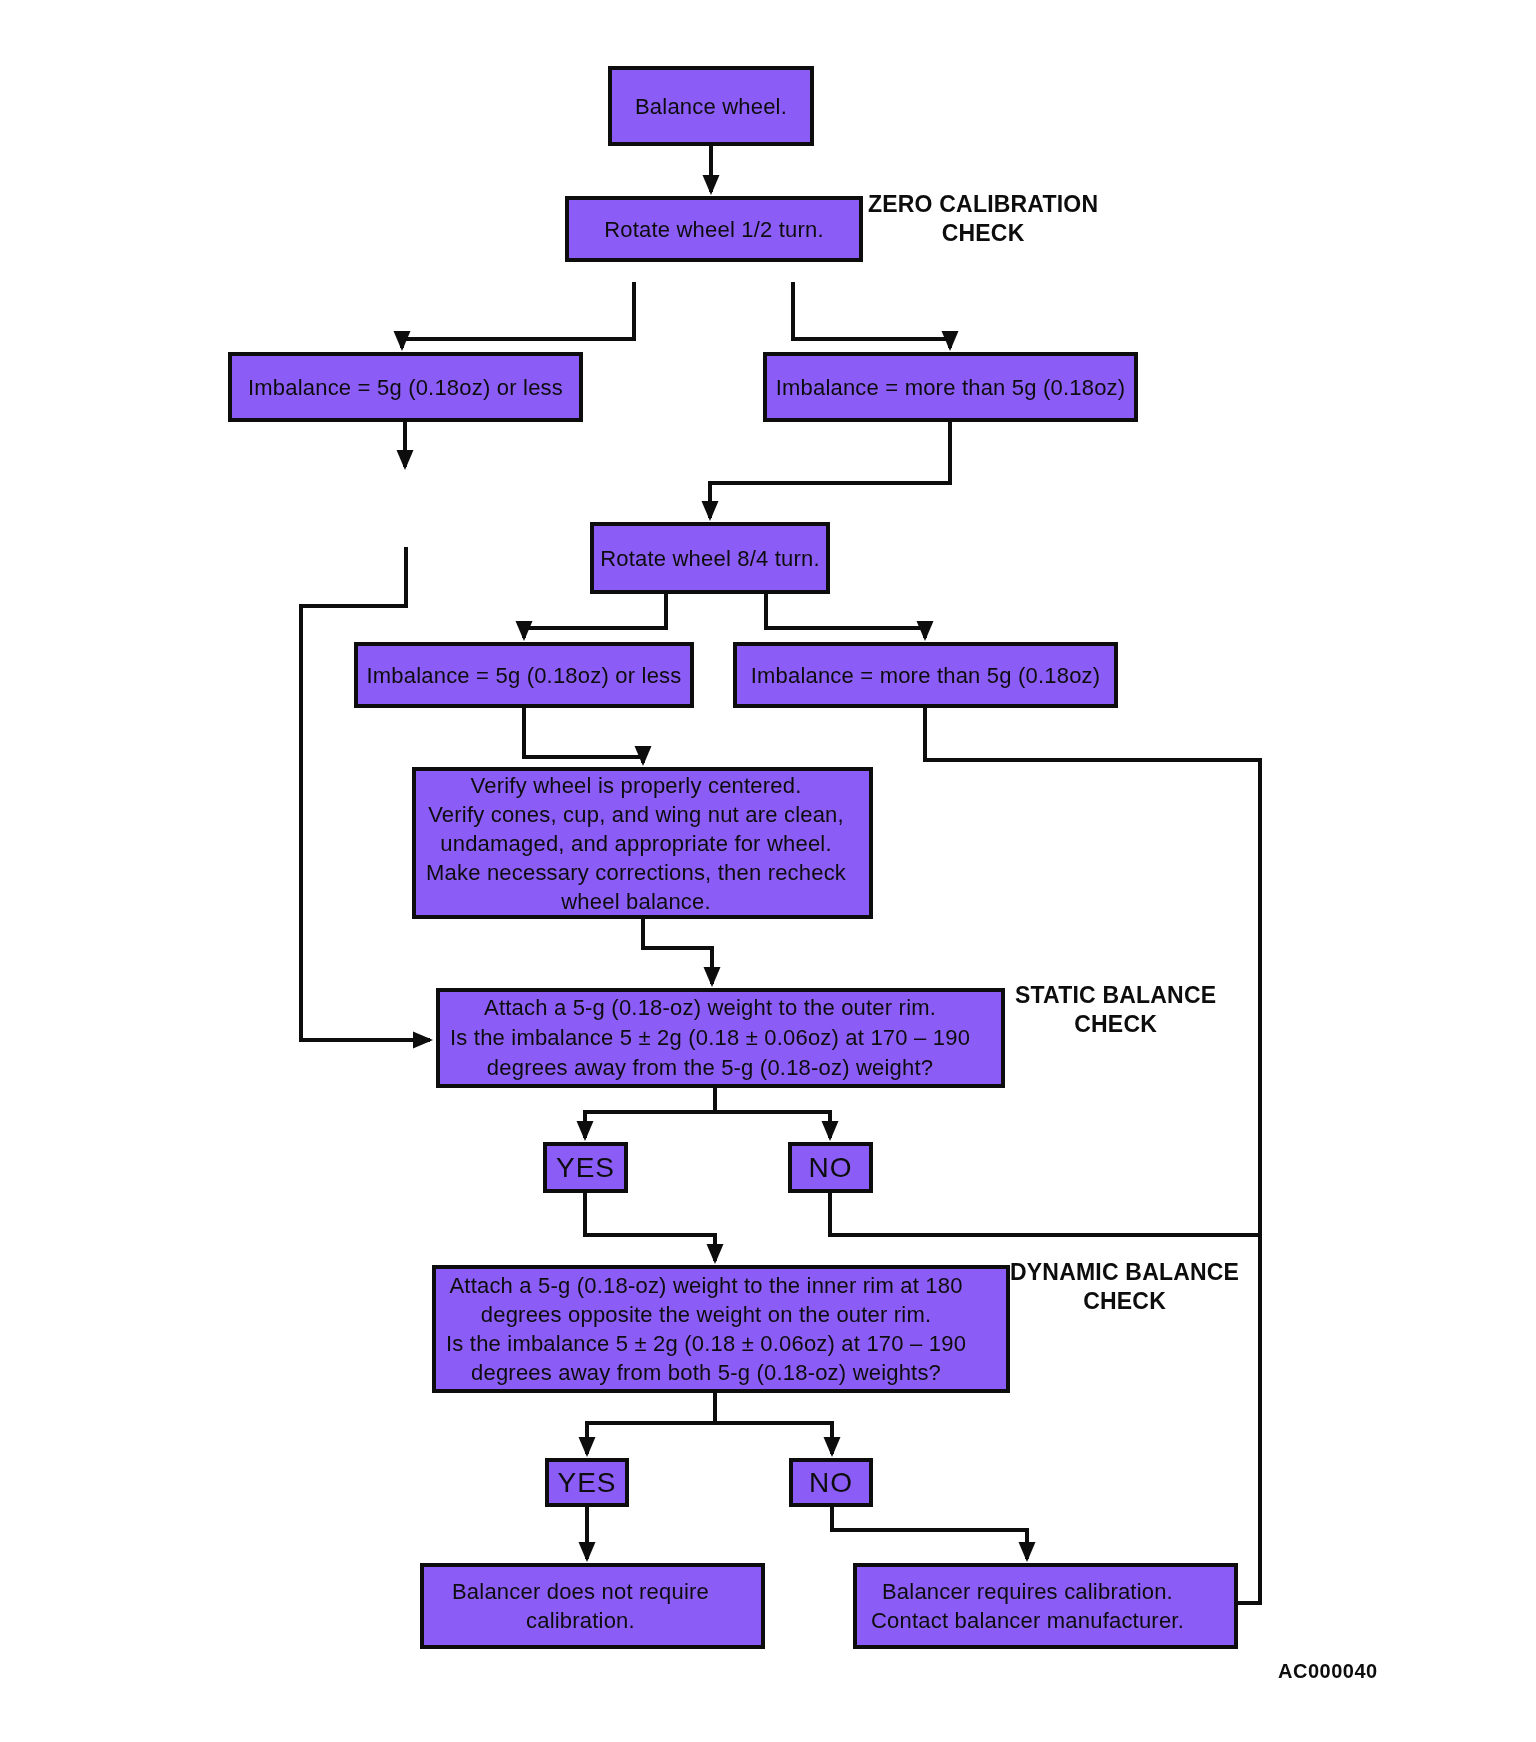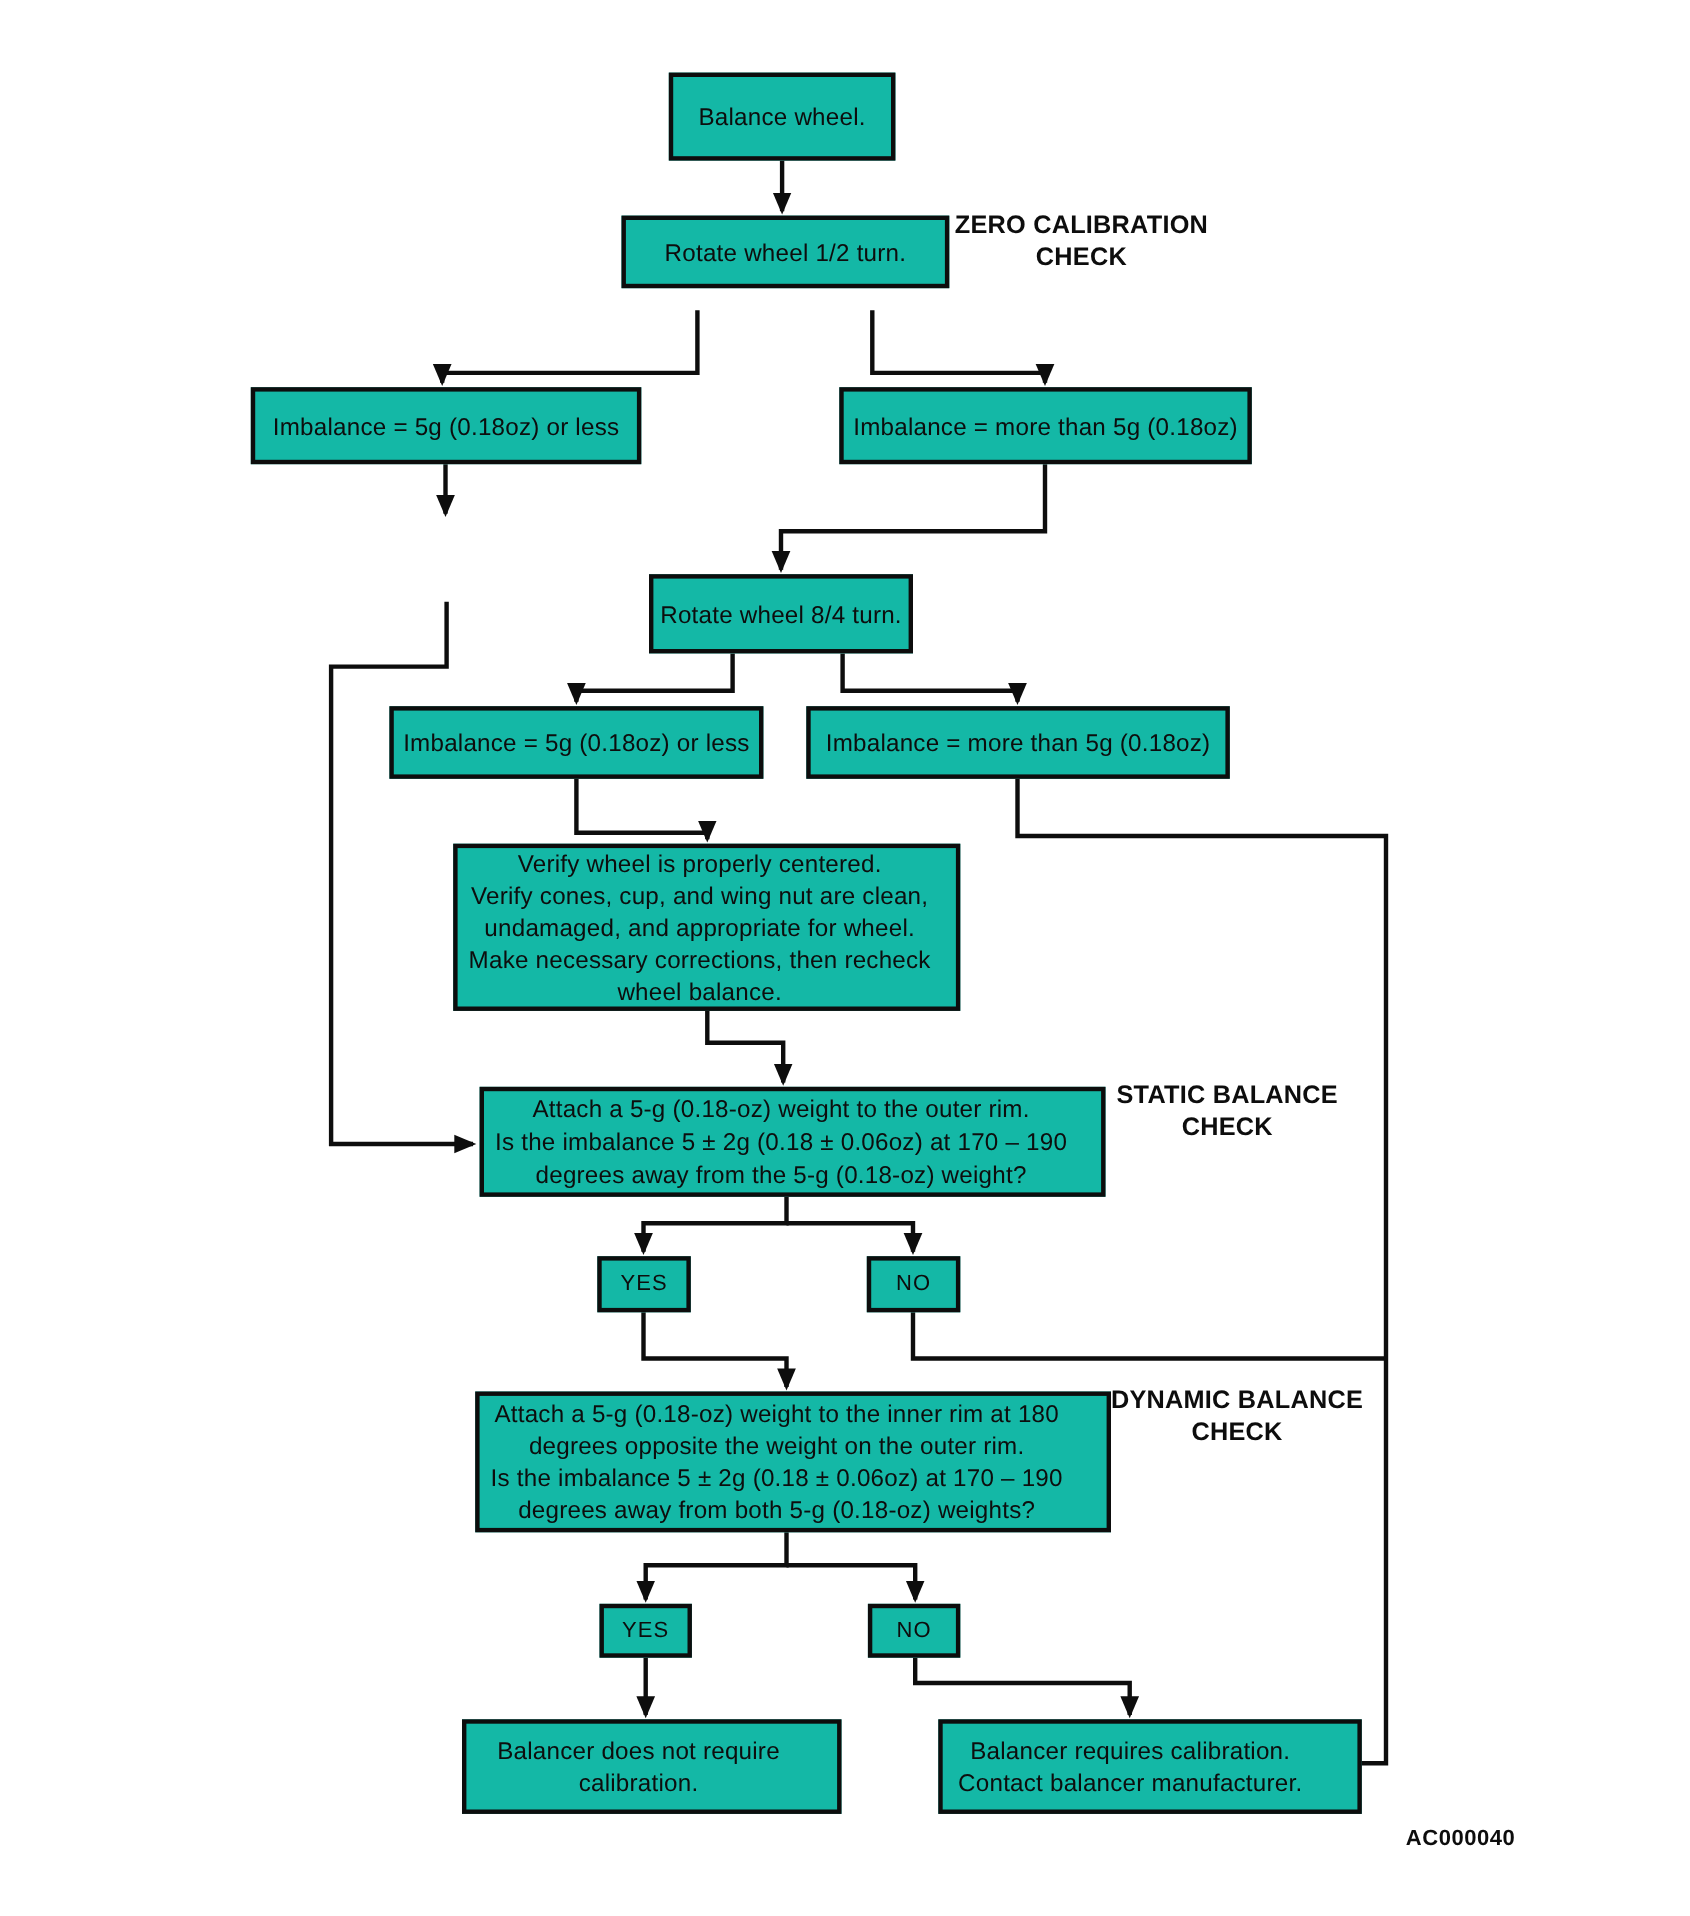--- a/index.html
+++ b/index.html
@@ -19,38 +19,38 @@
   svg.wires {
     position: absolute;
     left: 0; top: 0;
     width: 1536px;
     height: 1742px;
   }
   .node {
     position: absolute;
     box-sizing: border-box;
     border: 4px solid #0d0d0d;
-    background: #14b8a6;
+    background: #8b5cf6;
     display: flex;
     align-items: center;
     justify-content: center;
     text-align: center;
     font-size: 22px;
     line-height: 29px;
     white-space: pre-line;
     letter-spacing: 0.2px;
   }
   .node.al {
     justify-content: flex-start;
     text-align: center;
     padding: 6px 10px;
   }
   .node.pad-lg { padding-left: 28px; }
   .node.yn {
-    font-size: 20px;
+    font-size: 28px;
     letter-spacing: 1px;
   }
   .hd {
     position: absolute;
     font-weight: bold;
     font-size: 23px;
     line-height: 29px;
     white-space: pre-line;
     letter-spacing: 0.2px;
     text-align: center;

